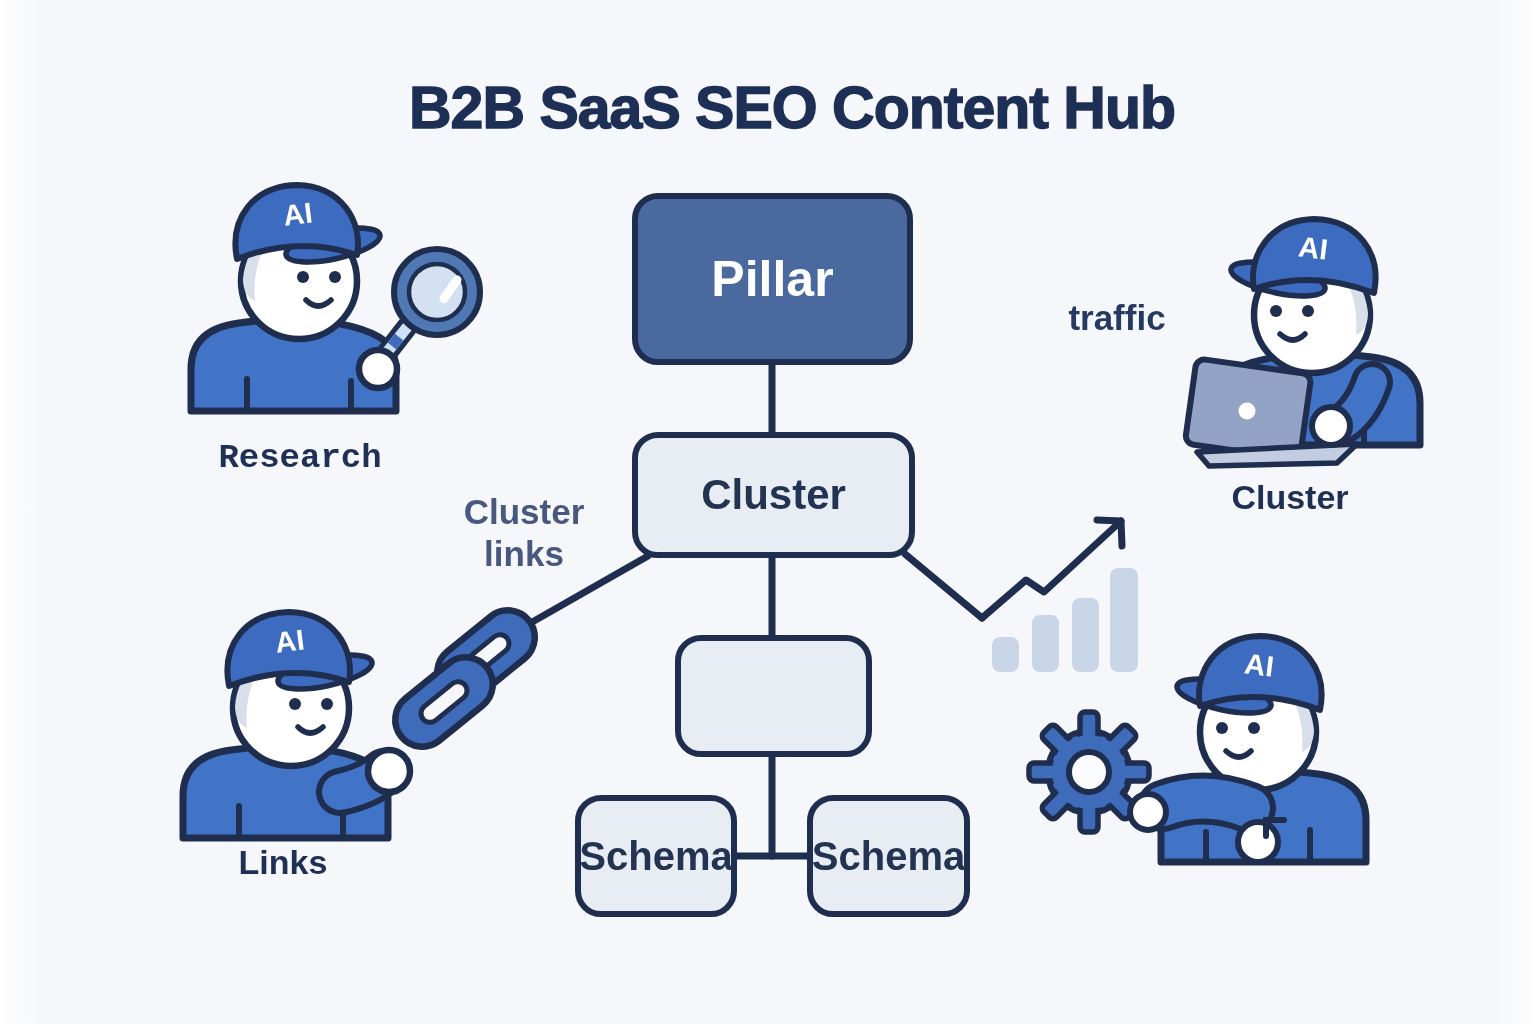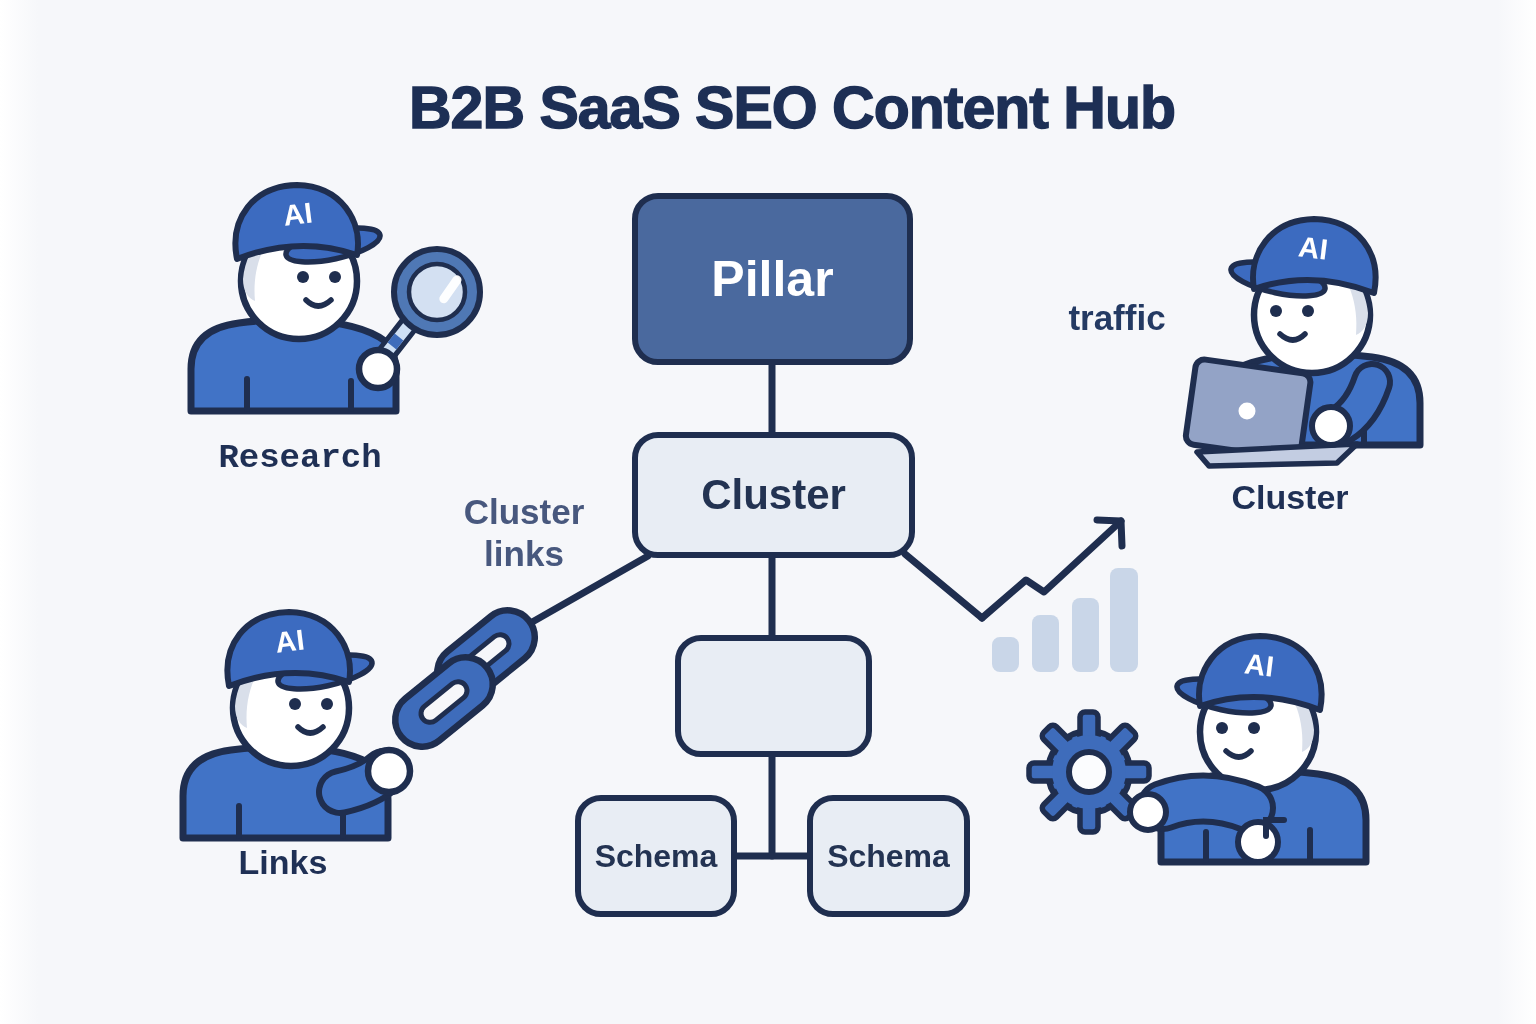--- a/index.html
+++ b/index.html
@@ -14,21 +14,21 @@
     font-size:59px;font-weight:700;letter-spacing:-1px;color:#1d2f55;
     -webkit-text-stroke:1.4px #1d2f55;
   }
   .node{
     position:absolute;display:flex;align-items:center;justify-content:center;
     border:6px solid #1f2e4f;border-radius:26px;box-sizing:border-box;
     font-weight:700;
   }
   .node.dark{background:#4a699e;color:#ffffff;font-size:50px;}
   .node.light{background:#e8edf4;color:#233352;font-size:42px;}
-  .node.small{font-size:32px;}
+  .node.small{font-size:40px;}
   .char-label{font-size:34px;font-weight:700;color:#1f3055;}
   .ann{font-weight:700;font-size:35px;line-height:42px;}
   .ann.slate{color:#48587e;}
   .ann.navy{color:#243a63;line-height:41px;}
   text.ai{fill:#ffffff;font-weight:700;font-size:29px;font-family:"Liberation Sans",sans-serif;}
 </style>
 </head>
 <body>
 
 <div class="canvas">

